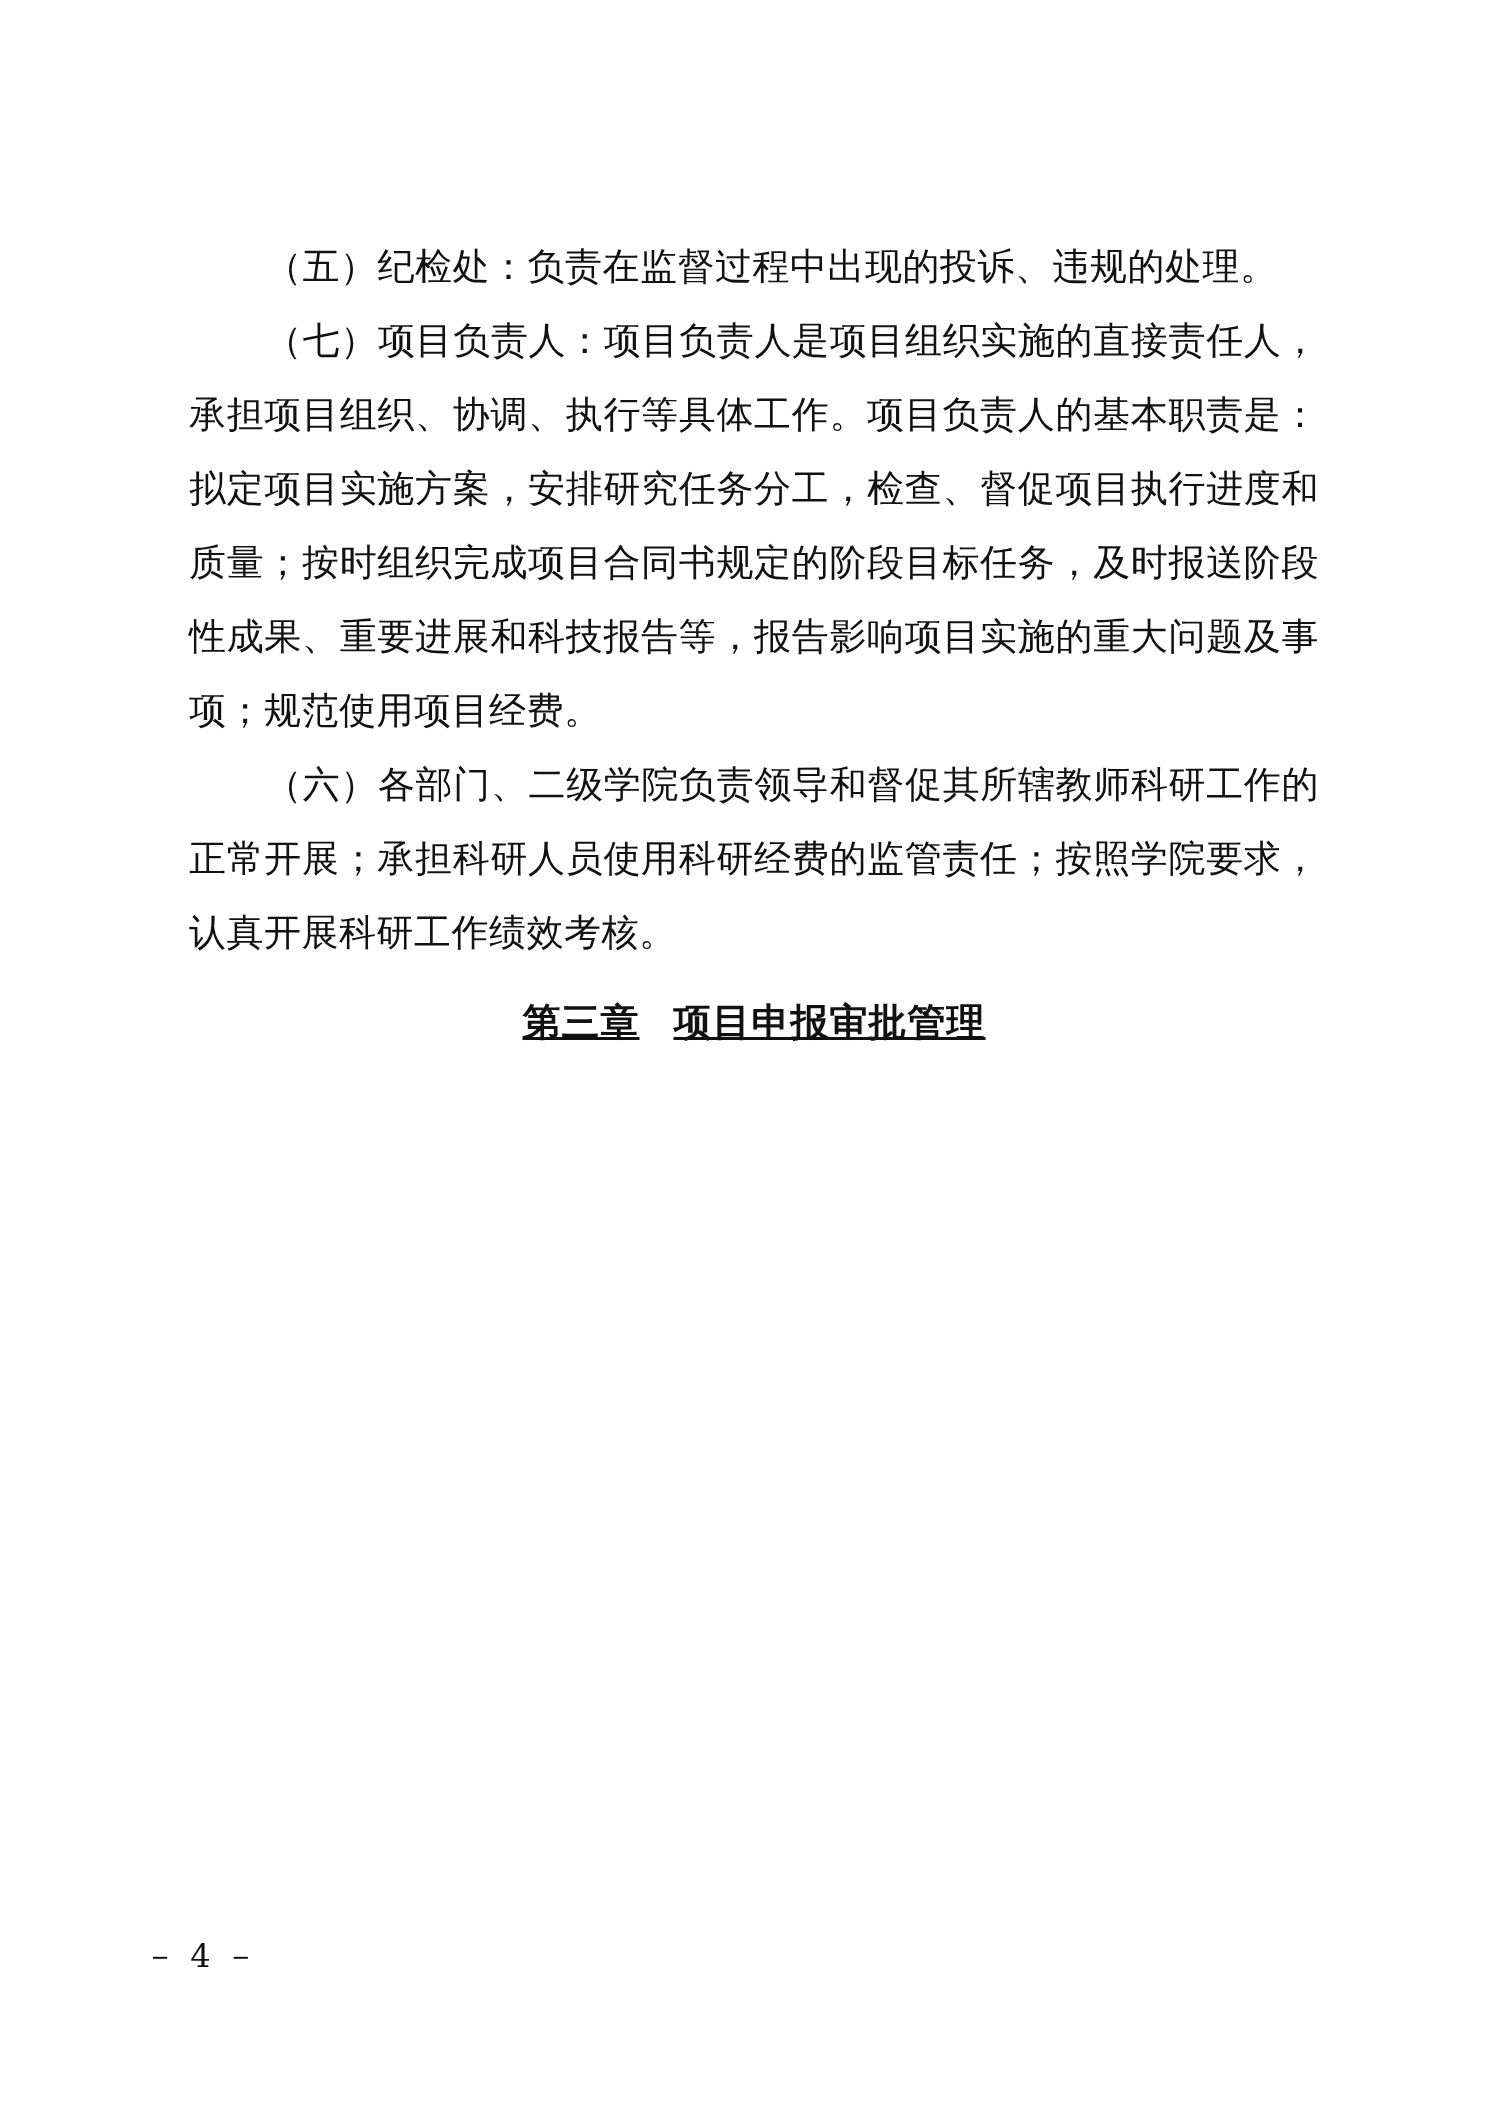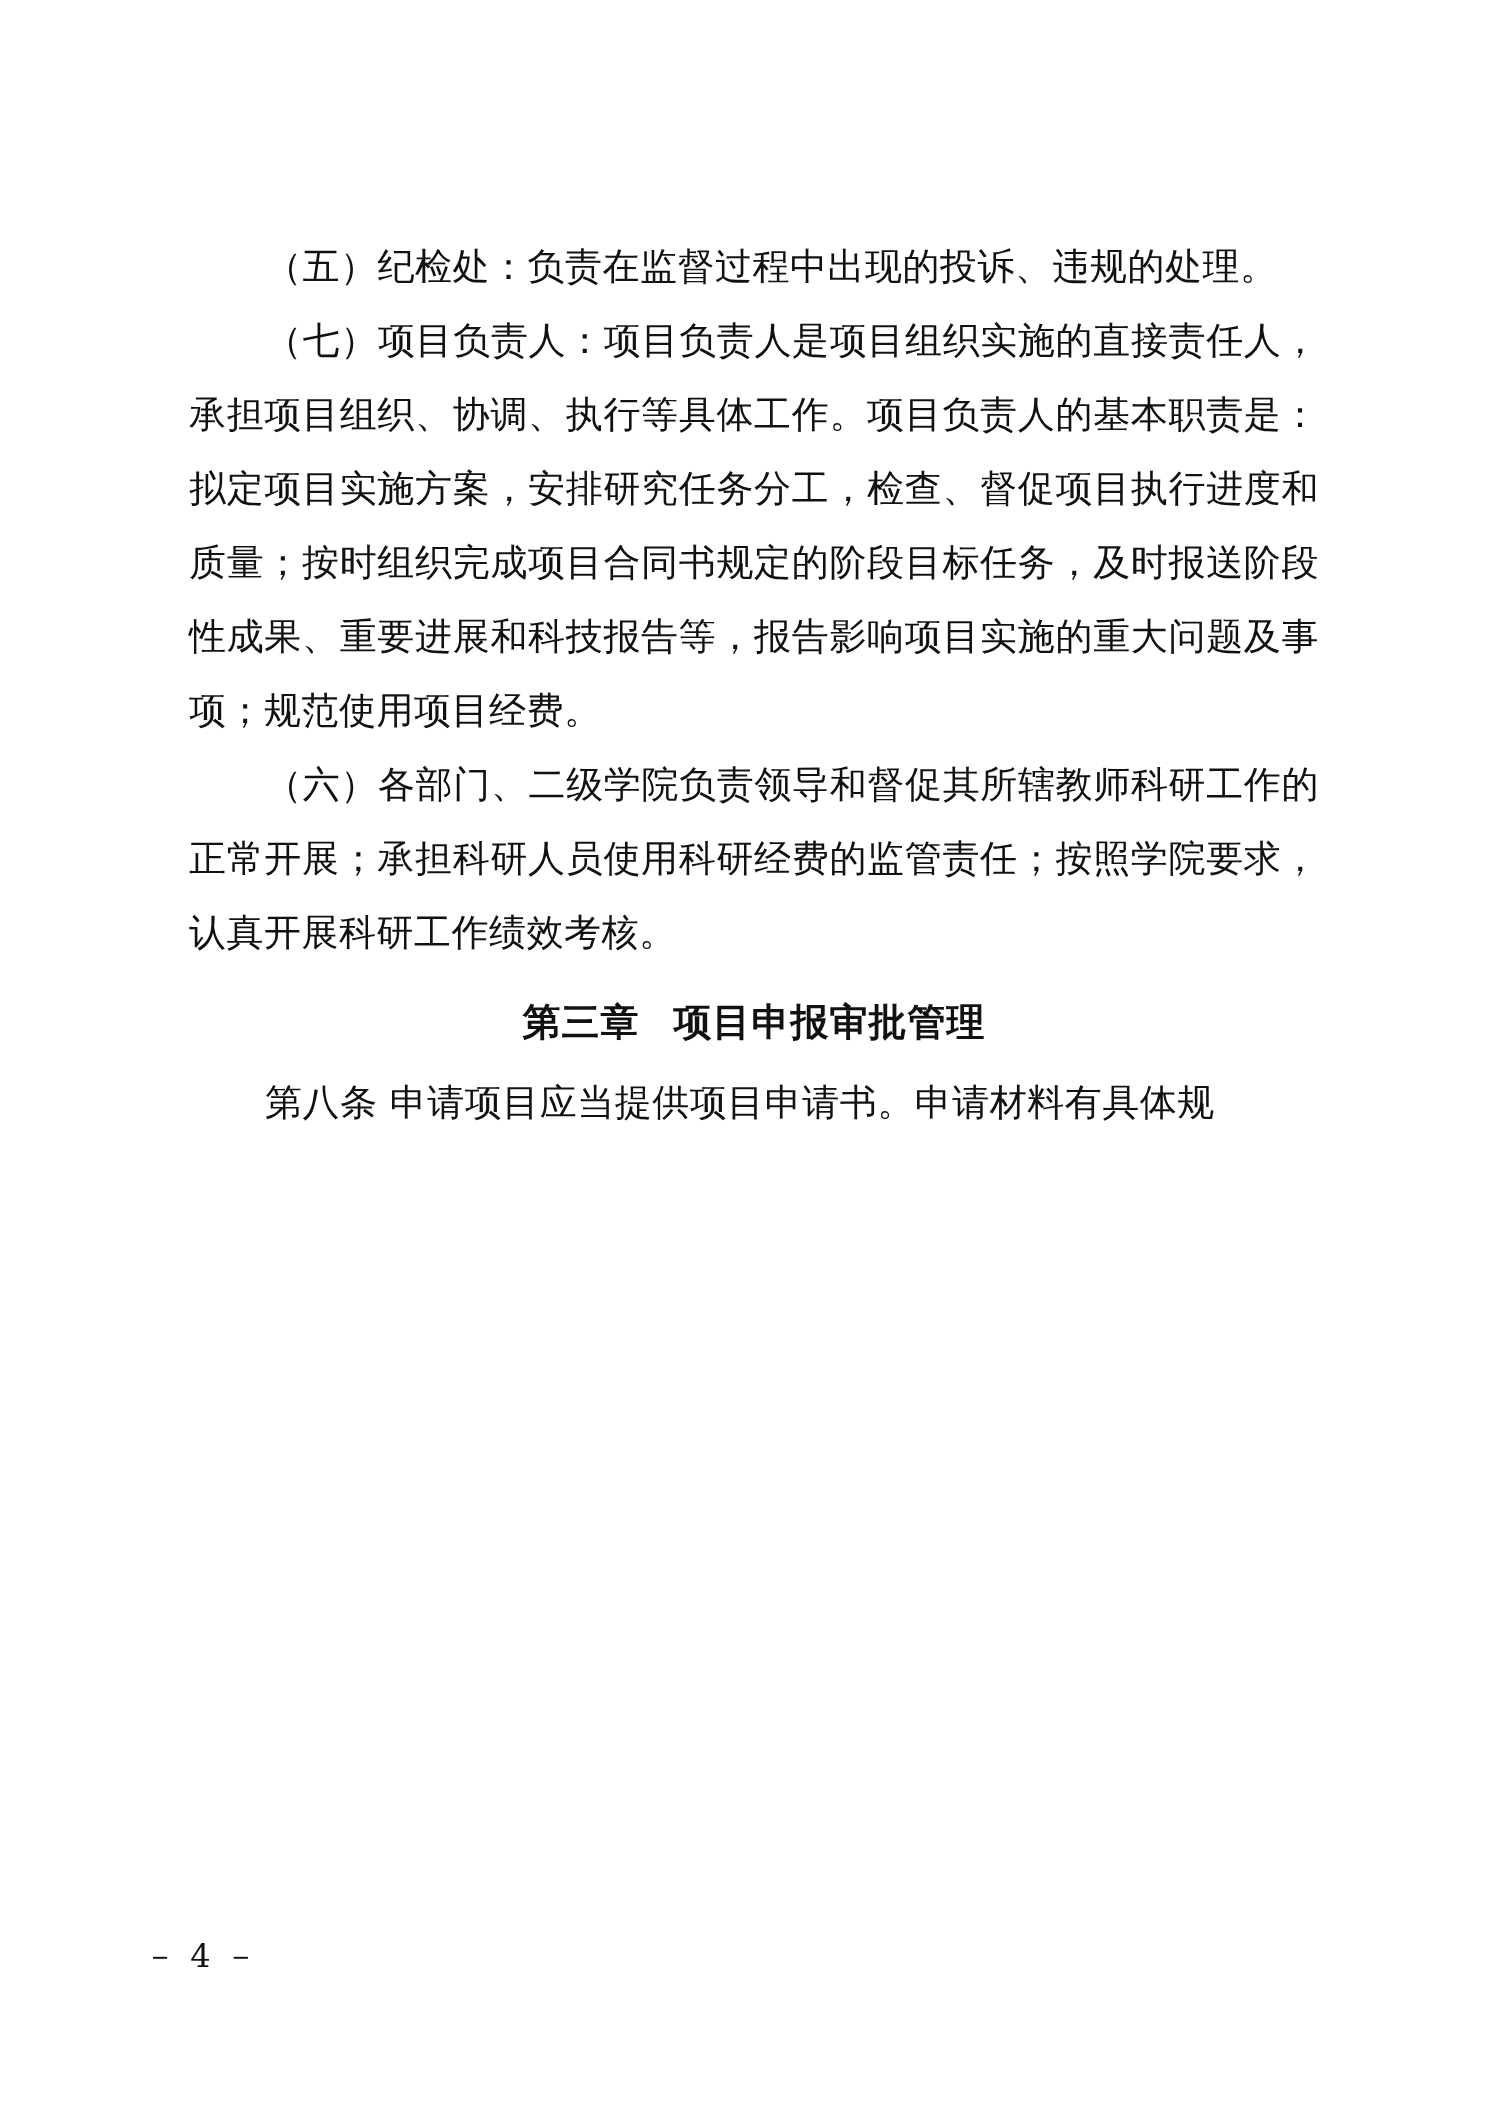--- a/index.html
+++ b/index.html
@@ -33,20 +33,21 @@
     text-indent: 76px;
   }
   .chapter-title {
     font-size: 38px;
     line-height: 76px;
     font-weight: bold;
     text-align: center;
     margin: 14px 0 6px 0;
     letter-spacing: 1px;
     font-family: "DejaVu Sans", "Liberation Sans", sans-serif;
+    text-decoration: underline;
   }
   .chapter-title .gap {
     display: inline-block;
     width: 34px;
   }
   .footer {
     position: absolute;
     left: 140px;
     top: 1935px;
     width: 200px;
@@ -67,18 +68,17 @@
     <p class="para">（七）项目负责人：项目负责人是项目组织实施的直接责任人，承担项目组织、协调、执行等具体工作。项目负责人的基本职责是：拟定项目实施方案，安排研究任务分工，检查、督促项目执行进度和质量；按时组织完成项目合同书规定的阶段目标任务，及时报送阶段性成果、重要进展和科技报告等，报告影响项目实施的重大问题及事项；规范使用项目经费。</p>
 
     <p class="para">（六）各部门、二级学院负责领导和督促其所辖教师科研工作的正常开展；承担科研人员使用科研经费的监管责任；按照学院要求，认真开展科研工作绩效考核。</p>
 
     <h2 class="chapter-title">
       <span>第三章</span><span class="gap"></span><span>项目申报审批管理</span>
     </h2>
 
 
 
-    <p class="para">第八条  申请项目应当提供项目申请书。申请材料有具体规</p>
 
   </div>
 
   <div class="footer">－ 4 －</div>
 </div>
 
 </body></html>

